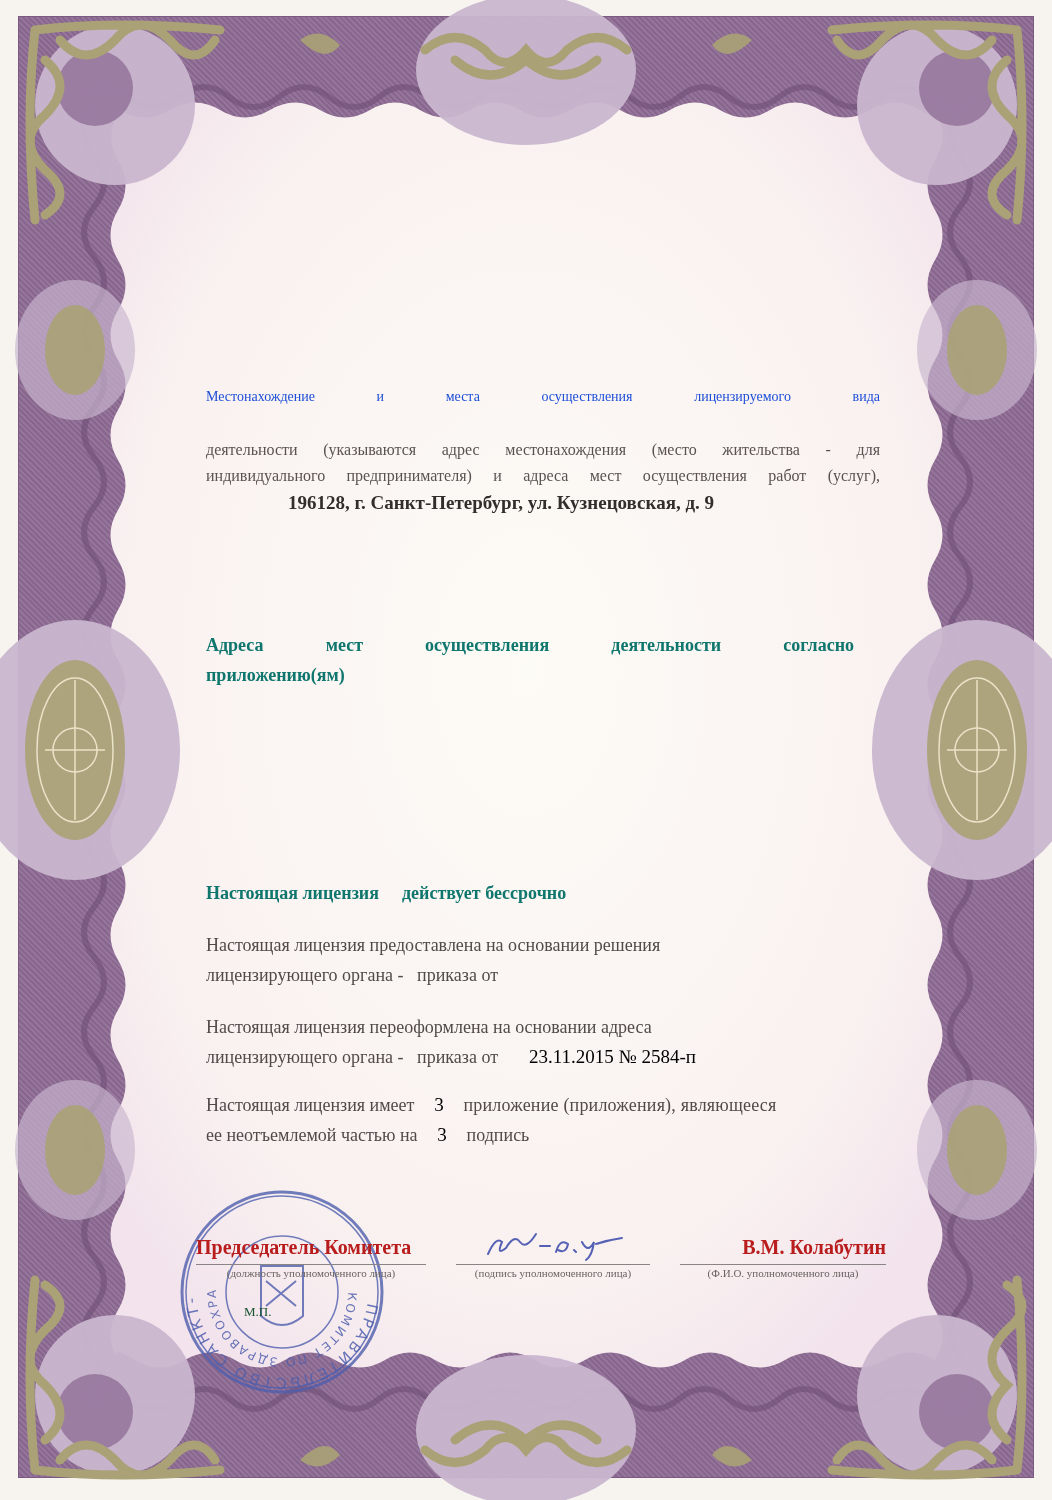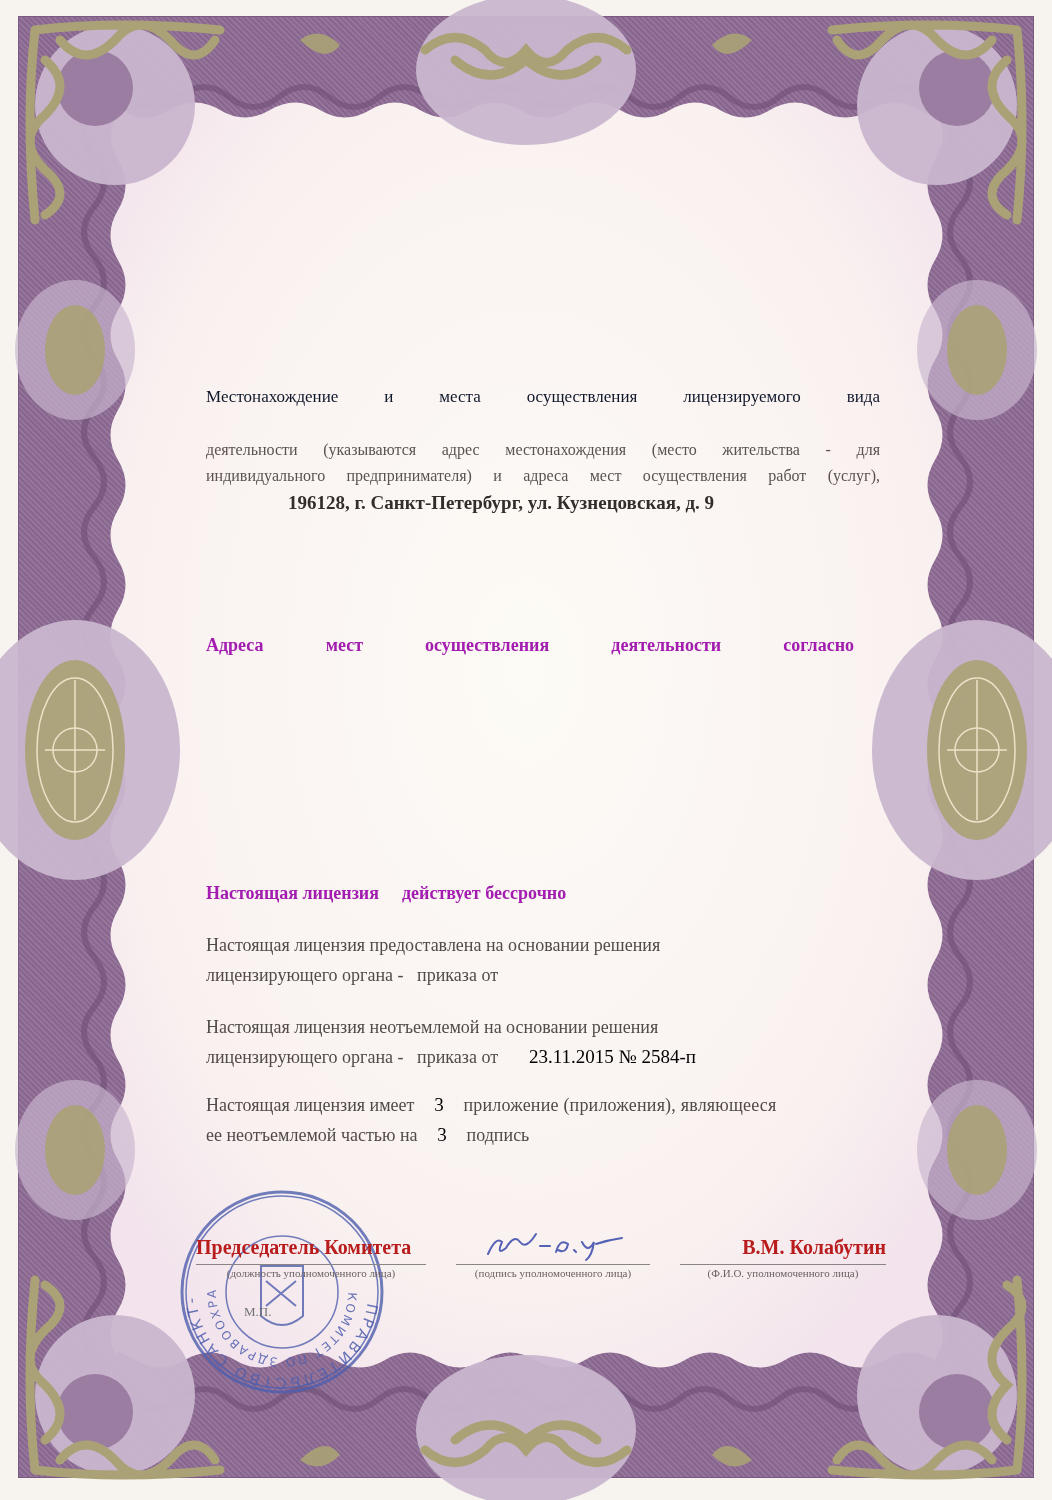--- a/index.html
+++ b/index.html
@@ -25,21 +25,21 @@
     .frame-wave { position: absolute; inset: 0; }
     .ornament { position: absolute; pointer-events: none; }
 
     .text-block { position: absolute; }
     .small {
       font-size: 16px; line-height: 26px; color: #5a5251;
       text-align: justify; text-align-last: justify;
     }
     .reg { font-size: 18px; line-height: 30px; color: #514a49; }
     .addr { font-size: 19px; font-weight: bold; color: #332d2c; }
-    .big-bold { font-size: 18px; font-weight: bold; color: #a21caf; line-height: 30px; }
+    .big-bold { font-size: 18px; font-weight: bold; color: #0f766e; line-height: 30px; }
     .inline-bold { font-weight: normal; color: #000000; }
 
     .sig-row { position: absolute; left: 196px; top: 1232px; width: 690px; height: 60px; }
     .sig-col { position: absolute; top: 0; text-align: center; }
     .sig-col .val { font-size: 20px; font-weight: bold; color: #b91c1c; height: 30px; line-height: 30px; white-space: nowrap; }
     .sig-col .line { border-top: 1px solid #8a8584; margin-top: 2px; }
     .sig-col .cap { font-size: 11px; color: #6a6362; line-height: 16px; white-space: nowrap; }
 
     .stamp {
       position: absolute; left: 176px; top: 1186px; width: 212px; height: 212px;
@@ -137,47 +137,48 @@
       <ellipse cx="75" cy="750" rx="38" ry="72"></ellipse>
       <ellipse cx="977" cy="750" rx="38" ry="72"></ellipse>
       <path d="M45,750 h60 M75,680 v140 M947,750 h60 M977,680 v140"></path>
       <circle cx="75" cy="750" r="22"></circle>
       <circle cx="977" cy="750" r="22"></circle>
     </g>
   </svg>
 
   <div class="text-block" style="left:206px; top:384px; width:674px;">
     <div class="small">
-      <div style="font-size:17px;color:#0f172a;text-align:justify;text-align-last:justify;">Местонахождение и места осуществления лицензируемого вида</div>
+      <div style="font-size:14px;color:#1d4ed8;text-align:justify;text-align-last:justify;">Местонахождение и места осуществления лицензируемого вида</div>
       <div style="text-align:justify;text-align-last:justify;margin-top:27px;">деятельности (указываются адрес местонахождения (место жительства - для</div>
       <div style="text-align:justify;text-align-last:justify;">индивидуального предпринимателя) и адреса мест осуществления работ (услуг),</div>
     </div>
   </div>
   <div class="text-block addr" style="left:288px; top:492px; width:520px; white-space:nowrap;">196128, г. Санкт-Петербург, ул. Кузнецовская, д. 9</div>
 
   <div class="text-block big-bold" style="left:206px; top:630px; width:648px;">
     <div style="text-align:justify;text-align-last:justify;word-spacing:6px;">Адреса мест осуществления деятельности согласно</div>
+    <div>приложению(ям)</div>
   </div>
 
   <div class="text-block big-bold" style="left:206px; top:878px; white-space:nowrap;">
     <span>Настоящая лицензия</span>
     <span style="display:inline-block;width:14px;"></span>
     <span>действует бессрочно</span>
   </div>
 
   <div class="text-block reg" style="left:206px; top:930px; white-space:nowrap;">
     <div>Настоящая лицензия предоставлена на основании решения</div>
     <div>
       <span style="white-space:pre;">лицензирующего органа -   приказа от</span>
       <span class="inline-bold"></span>
     </div>
   </div>
 
   <div class="text-block reg" style="left:206px; top:1012px; white-space:nowrap;">
-    <div>Настоящая лицензия неотъемлемой на основании решения</div>
+    <div>Настоящая лицензия переоформлена на основании адреса</div>
     <div>
       <span style="white-space:pre;">лицензирующего органа -   приказа от</span>
       <span style="display:inline-block;width:22px;"></span>
       <span class="inline-bold" style="font-size:19px;">23.11.2015 № 2584-п</span>
     </div>
   </div>
 
   <div class="text-block reg" style="left:206px; top:1090px; white-space:nowrap;">
     <div>
       <span>Настоящая лицензия имеет</span>
@@ -226,15 +227,15 @@
       <div class="val">
         <svg width="150" height="30" viewBox="0 0 150 30">
           <path d="M10,22 q8,-18 14,-12 q-6,14 4,6 q8,-14 14,-6 q6,8 16,-8 M62,14 h10 M78,20 q4,-14 12,-8 q-2,10 -10,6 M96,18 l2,2 M104,10 q6,12 12,0 q-2,14 -8,18 M118,12 q12,-4 26,-6" fill="none" stroke="#5561b5" stroke-width="2" stroke-linecap="round"></path>
         </svg>
       </div>
       <div class="line"></div>
       <div class="cap">(подпись уполномоченного лица)</div>
     </div>
   </div>
 
-  <div class="text-block" style="left:244px; top:1304px; font-size:13px; color:#737373;">М.П.</div>
+  <div class="text-block" style="left:244px; top:1304px; font-size:13px; color:#14532d;">М.П.</div>
 
 </div>
 
 </body></html>

